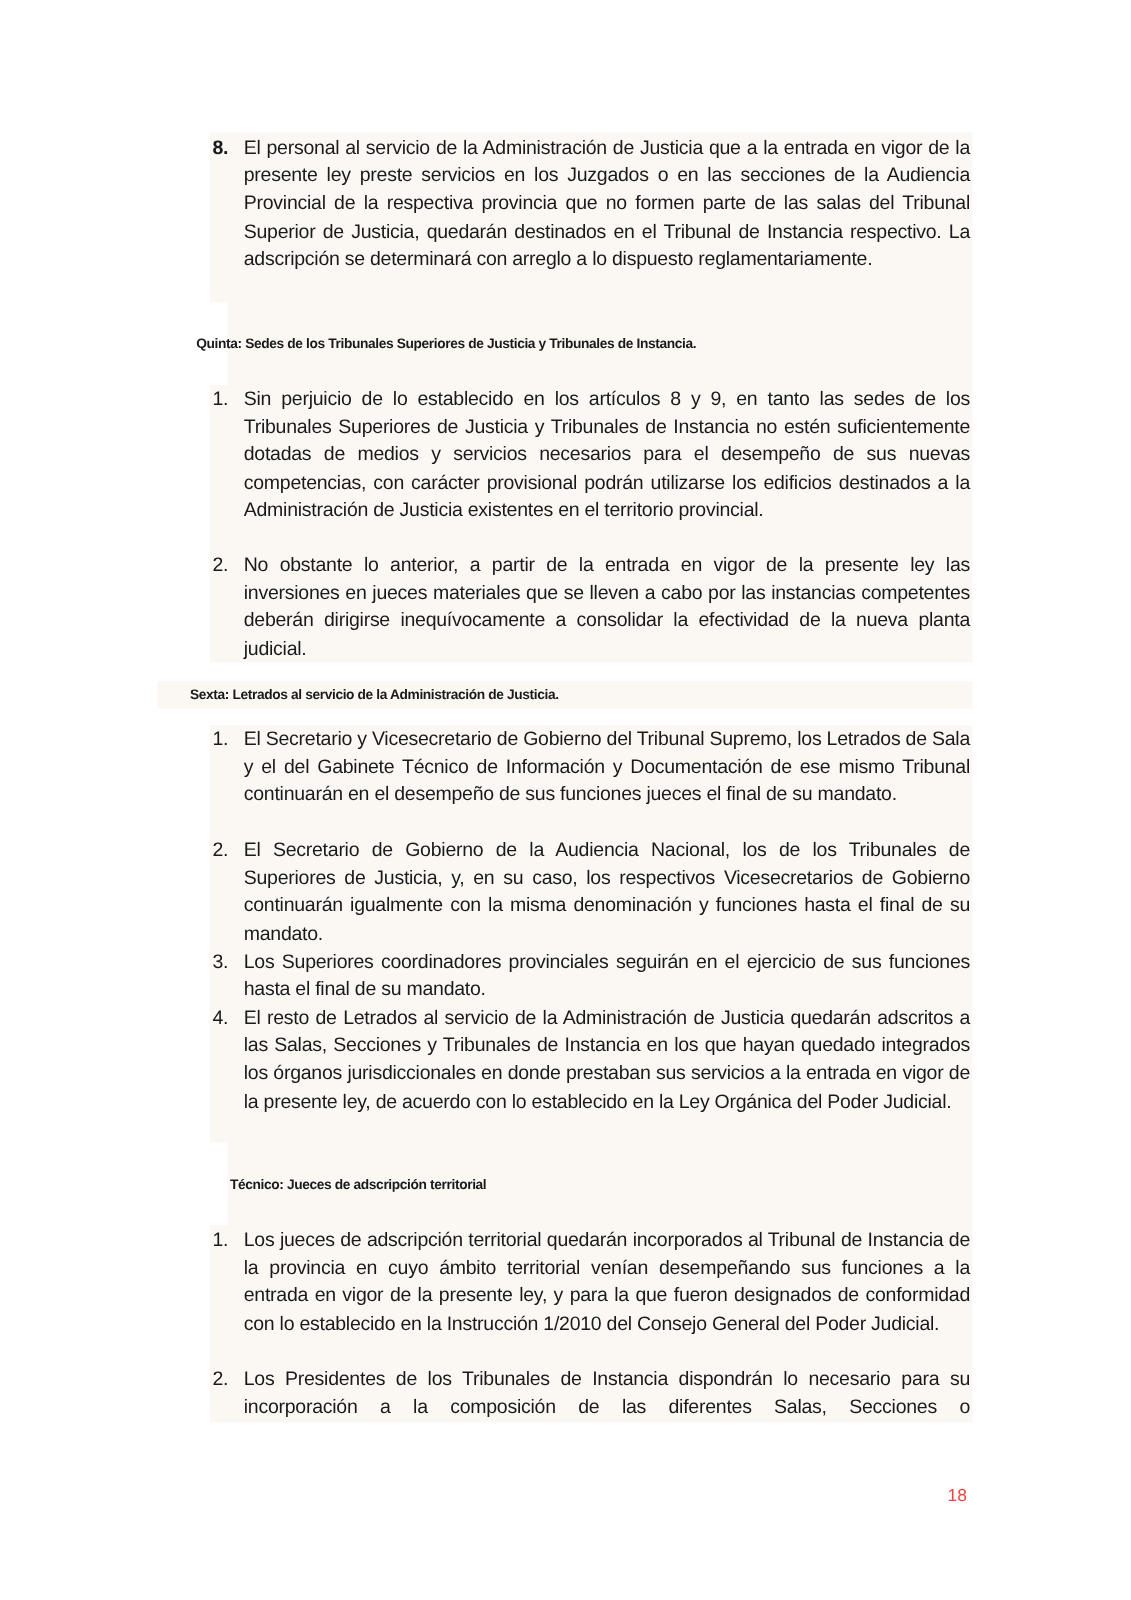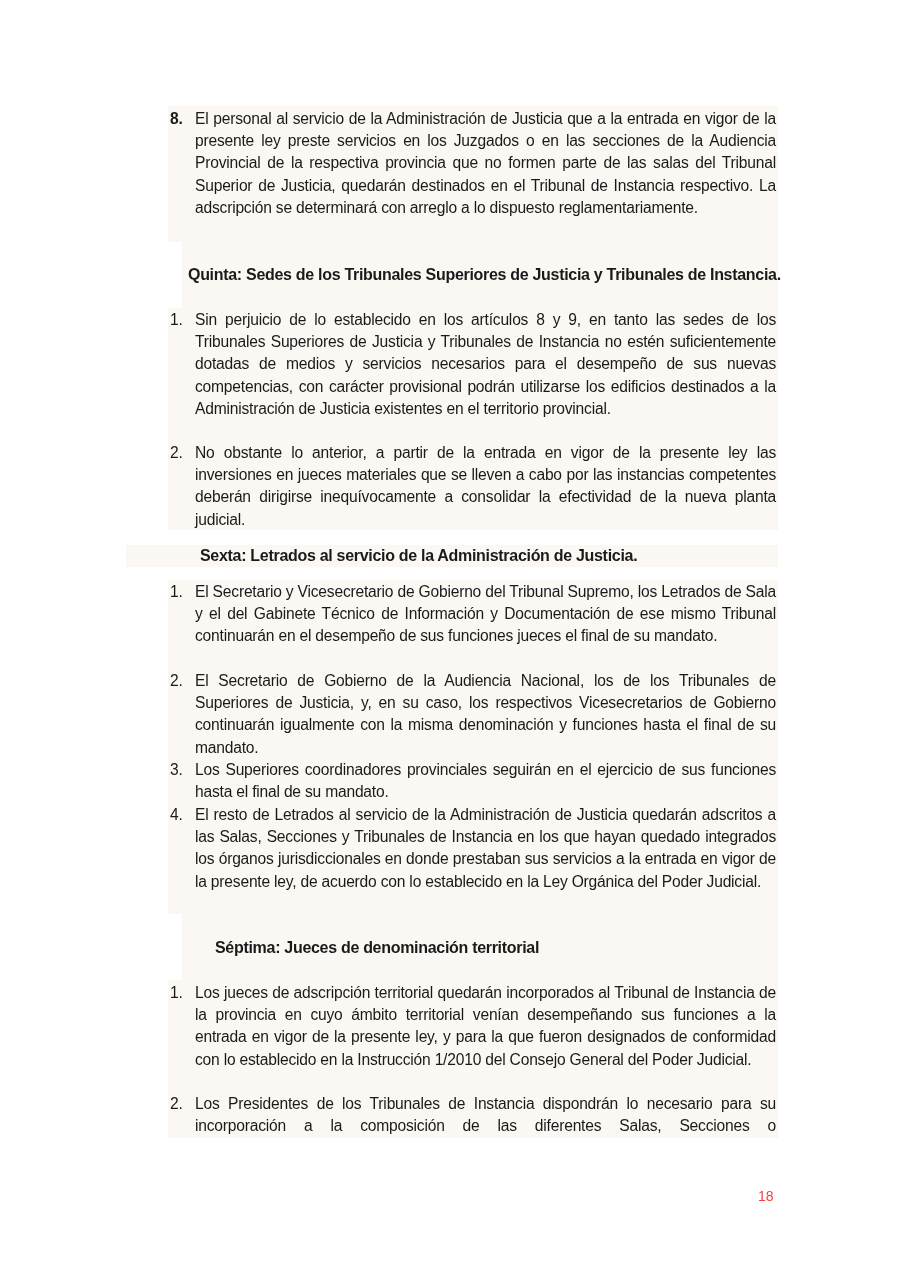--- a/index.html
+++ b/index.html
@@ -40,26 +40,25 @@
       width: 30px;
     }
     .num.bold { font-weight: bold; }
     .text {
       margin-left: 25px;
       text-align: justify;
       text-align-last: left;
     }
     .heading {
       position: absolute;
-      font-size: 16px;
+      font-size: 11px;
       font-weight: bold;
       line-height: 22px;
       letter-spacing: -0.3px;
       white-space: nowrap;
-      margin-left: 31px;
     }
     .page-number {
       position: absolute;
       left: 758px;
       top: 1188px;
       font-size: 14px;
       color: #ef4444;
     }
   </style>
 </head>
@@ -84,40 +83,40 @@
 
   <div class="item" style="top:309px;">
     <span class="num">1.</span>
     <div class="text">Sin perjuicio de lo establecido en los artículos 8 y 9, en tanto las sedes de los Tribunales Superiores de Justicia y Tribunales de Instancia no estén suficientemente dotadas de medios y servicios necesarios para el desempeño de sus  nuevas competencias, con carácter provisional podrán utilizarse los edificios destinados a la Administración de Justicia existentes en el territorio provincial.</div>
   </div>
   <div class="item" style="top:442px;">
     <span class="num">2.</span>
     <div class="text">No obstante lo anterior, a partir de la entrada en vigor de la presente ley las inversiones en jueces materiales que se lleven a cabo por las instancias competentes deberán dirigirse inequívocamente a consolidar la efectividad de la nueva planta judicial.</div>
   </div>
 
-  <div class="heading" style="left:169px; top:545px;">Sexta: Letrados al servicio de la Administración de Justicia.</div>
+  <div class="heading" style="left:152px; top:545px;">Sexta: Letrados al servicio de la Administración de Justicia.</div>
 
   <div class="item" style="top:581px;">
     <span class="num">1.</span>
     <div class="text">El Secretario y Vicesecretario de Gobierno del Tribunal Supremo, los Letrados de Sala y el del Gabinete Técnico de Información y Documentación de ese mismo Tribunal continuarán en el desempeño de sus funciones jueces el final de su mandato.</div>
   </div>
   <div class="item" style="top:670px;">
     <span class="num">2.</span>
     <div class="text">El Secretario de Gobierno de la Audiencia Nacional, los de los Tribunales de Superiores de Justicia, y, en su caso, los respectivos Vicesecretarios de Gobierno continuarán igualmente con la misma denominación y funciones hasta el final de su mandato.</div>
   </div>
   <div class="item" style="top:759px;">
     <span class="num">3.</span>
     <div class="text">Los Superiores coordinadores provinciales seguirán en el ejercicio de sus funciones hasta el final de su mandato.</div>
   </div>
   <div class="item" style="top:804px;">
     <span class="num">4.</span>
     <div class="text">El resto de Letrados al servicio de la Administración de Justicia quedarán adscritos a las Salas, Secciones y Tribunales de Instancia en los que hayan quedado integrados los órganos jurisdiccionales en donde prestaban sus servicios a la entrada en vigor de la presente ley, de acuerdo con lo establecido en la Ley Orgánica del Poder Judicial.</div>
   </div>
 
-  <div class="heading" style="left:184px; top:937px;">Séptima: Jueces de denominación territorial</div>
+  <div class="heading" style="left:184px; top:937px;">Técnico: Jueces de adscripción territorial</div>
 
   <div class="item" style="top:982px;">
     <span class="num">1.</span>
     <div class="text">Los jueces de adscripción territorial quedarán incorporados al Tribunal de Instancia de la provincia en cuyo ámbito territorial venían desempeñando sus funciones a la entrada en vigor de la presente ley, y para la que fueron designados de conformidad con lo establecido en la Instrucción 1/2010 del Consejo General del Poder Judicial.</div>
   </div>
   <div class="item" style="top:1093px;">
     <span class="num">2.</span>
     <div class="text" style="text-align-last: justify;">Los Presidentes de los Tribunales de Instancia dispondrán lo necesario para su incorporación a la composición de las diferentes Salas, Secciones o</div>
   </div>
 

